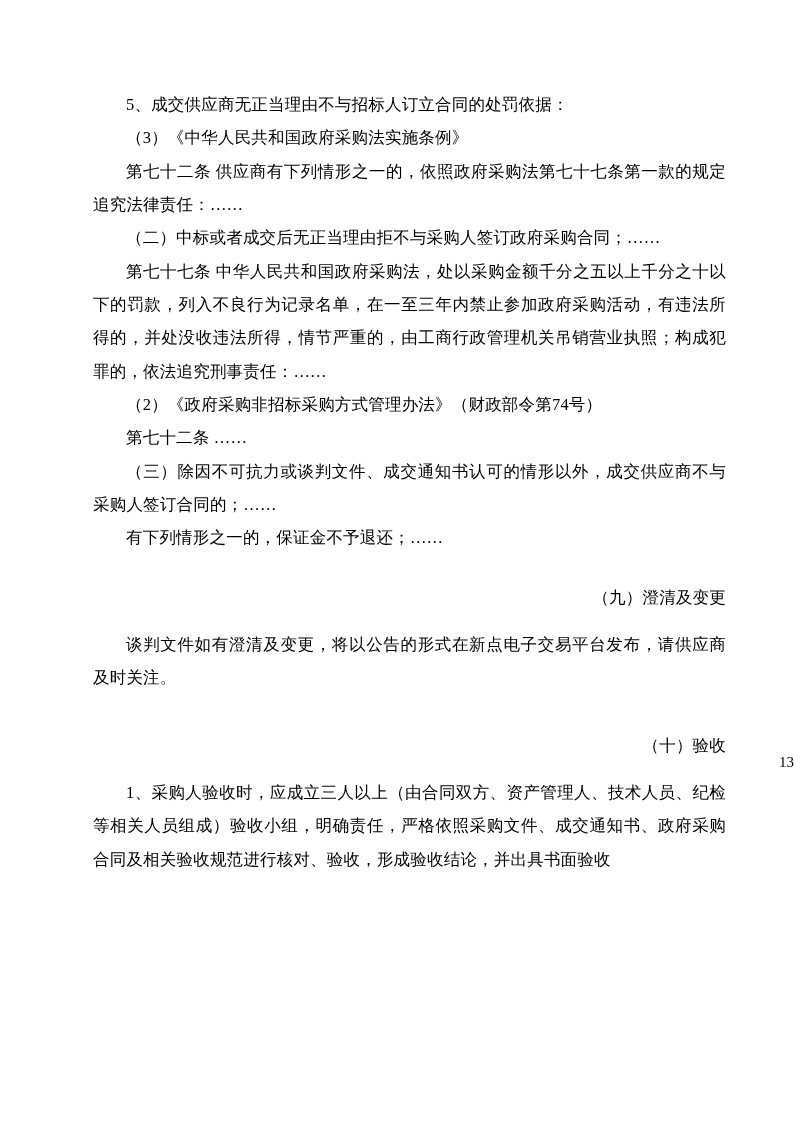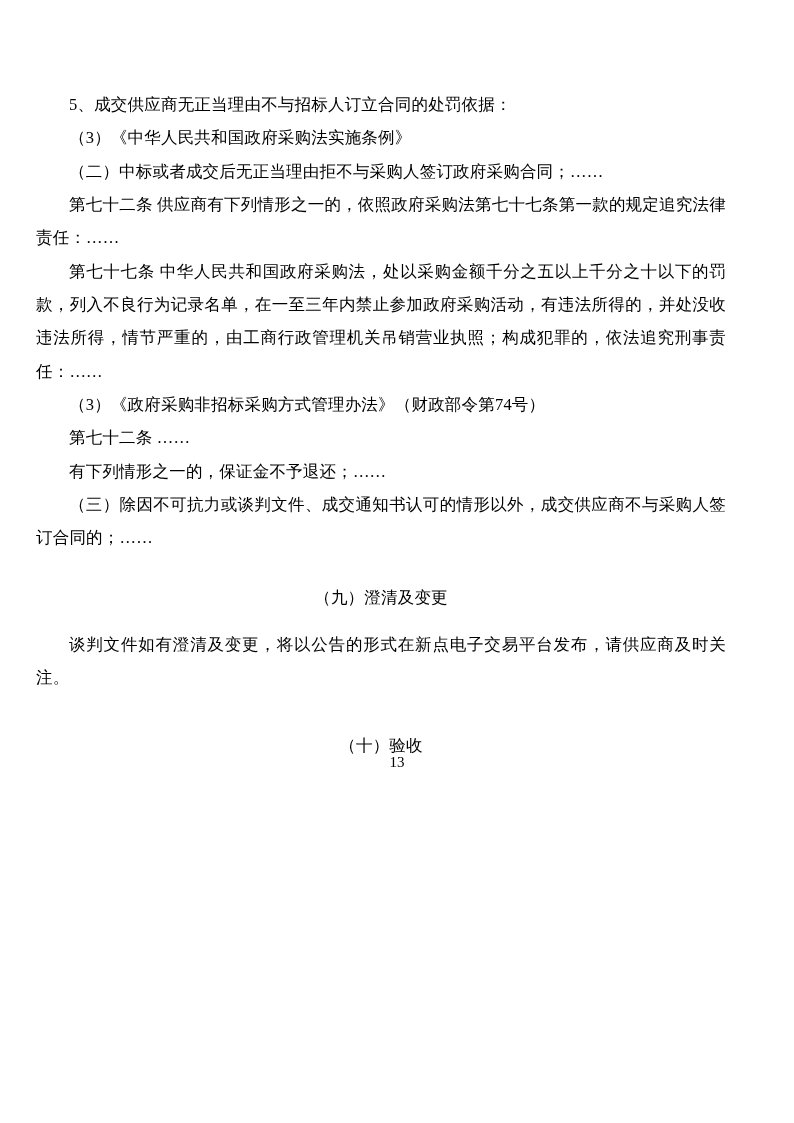--- a/index.html
+++ b/index.html
@@ -11,78 +11,79 @@
     width: 794px;
     height: 1123px;
     font-family: "Liberation Serif", "DejaVu Serif", serif;
     color: #000000;
     position: relative;
   }
   .page {
     box-sizing: border-box;
     width: 794px;
     height: 817px;
-    padding: 88px 68px 40px 36px;
+    padding: 88px 68px 40px 93px;
     position: relative;
   }
   .para {
     font-size: 16.5px;
     line-height: 2.02;
     text-align: justify;
     text-justify: inter-ideograph;
     margin: 0;
     letter-spacing: 0.2px;
   }
   .indent {
     text-indent: 2em;
   }
   .heading {
     font-size: 16.5px;
     line-height: 2.02;
-    text-align: center;
+    text-align: right;
     margin: 0;
     letter-spacing: 0.2px;
   }
   .gap-small { height: 14px; }
   .gap-med { height: 26px; }
   .gap-large { height: 34px; }
   .pagenum {
     position: absolute;
     bottom: 46px;
     left: 0;
     width: 794px;
-    text-align: center;
+    text-align: right;
     font-size: 15px;
     font-family: "Liberation Serif", "DejaVu Serif", serif;
   }
 </style>
 </head>
 <body>
 
 <div class="page">
 
   <p class="para indent">5、成交供应商无正当理由不与招标人订立合同的处罚依据：</p>
   <p class="para indent">（3）《中华人民共和国政府采购法实施条例》</p>
+  <p class="para indent">第七十二条 供应商有下列情形之一的，依照政府采购法第七十七条第一款的规定追究法律责任：……</p>
   <p class="para indent">（二）中标或者成交后无正当理由拒不与采购人签订政府采购合同；……</p>
-  <p class="para indent">第七十二条 供应商有下列情形之一的，依照政府采购法第七十七条第一款的规定追究法律责任：……</p>
   <p class="para indent">第七十七条 中华人民共和国政府采购法，处以采购金额千分之五以上千分之十以下的罚款，列入不良行为记录名单，在一至三年内禁止参加政府采购活动，有违法所得的，并处没收违法所得，情节严重的，由工商行政管理机关吊销营业执照；构成犯罪的，依法追究刑事责任：……</p>
-  <p class="para indent">（3）《政府采购非招标采购方式管理办法》（财政部令第74号）</p>
+  <p class="para indent">（2）《政府采购非招标采购方式管理办法》（财政部令第74号）</p>
   <p class="para indent">第七十二条    ……</p>
+  <p class="para indent">（三）除因不可抗力或谈判文件、成交通知书认可的情形以外，成交供应商不与采购人签订合同的；……</p>
   <p class="para indent">有下列情形之一的，保证金不予退还；……</p>
-  <p class="para indent">（三）除因不可抗力或谈判文件、成交通知书认可的情形以外，成交供应商不与采购人签订合同的；……</p>
 
   <div class="gap-med"></div>
 
   <p class="heading">（九）澄清及变更</p>
 
   <div class="gap-small"></div>
 
   <p class="para indent">谈判文件如有澄清及变更，将以公告的形式在新点电子交易平台发布，请供应商及时关注。</p>
 
   <div class="gap-large"></div>
 
   <p class="heading">（十）验收</p>
 
   <div class="gap-small"></div>
 
+  <p class="para indent">1、采购人验收时，应成立三人以上（由合同双方、资产管理人、技术人员、纪检等相关人员组成）验收小组，明确责任，严格依照采购文件、成交通知书、政府采购合同及相关验收规范进行核对、验收，形成验收结论，并出具书面验收</p>
 
   <div class="pagenum">13</div>
 </div>
 
 </body></html>

